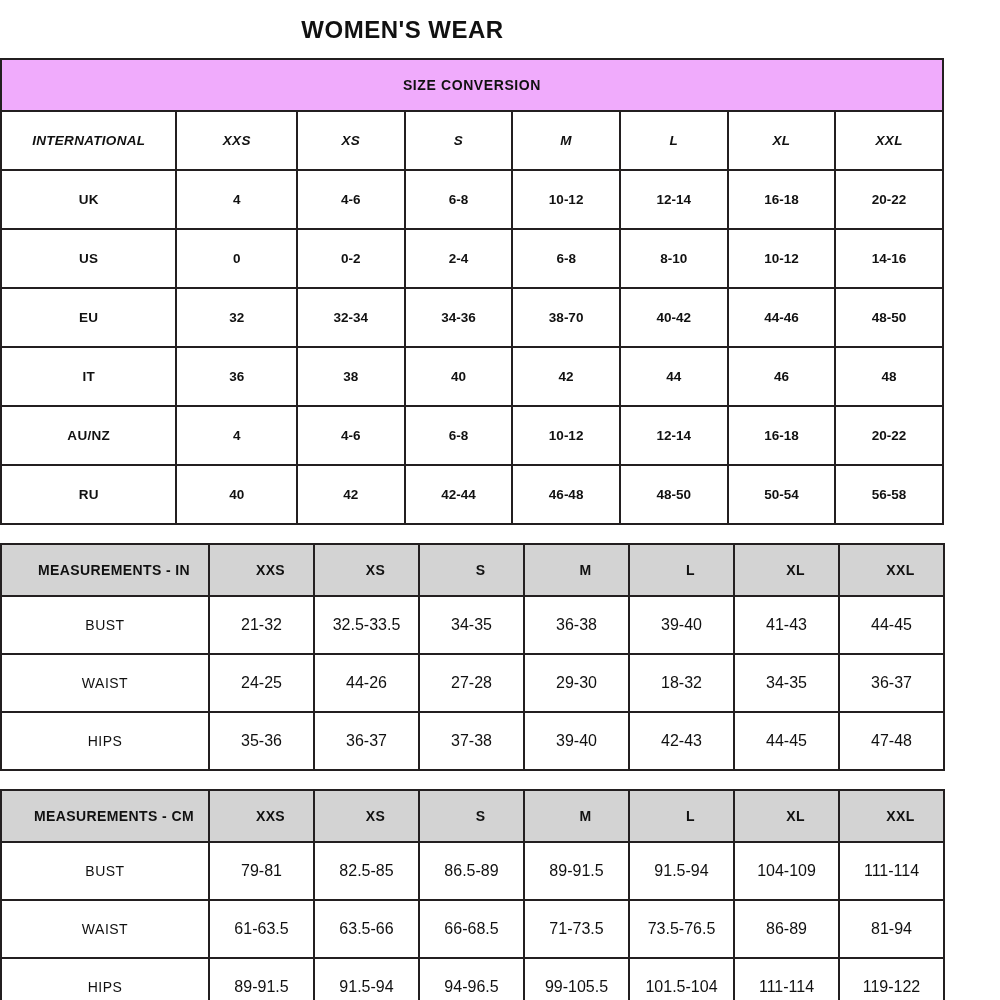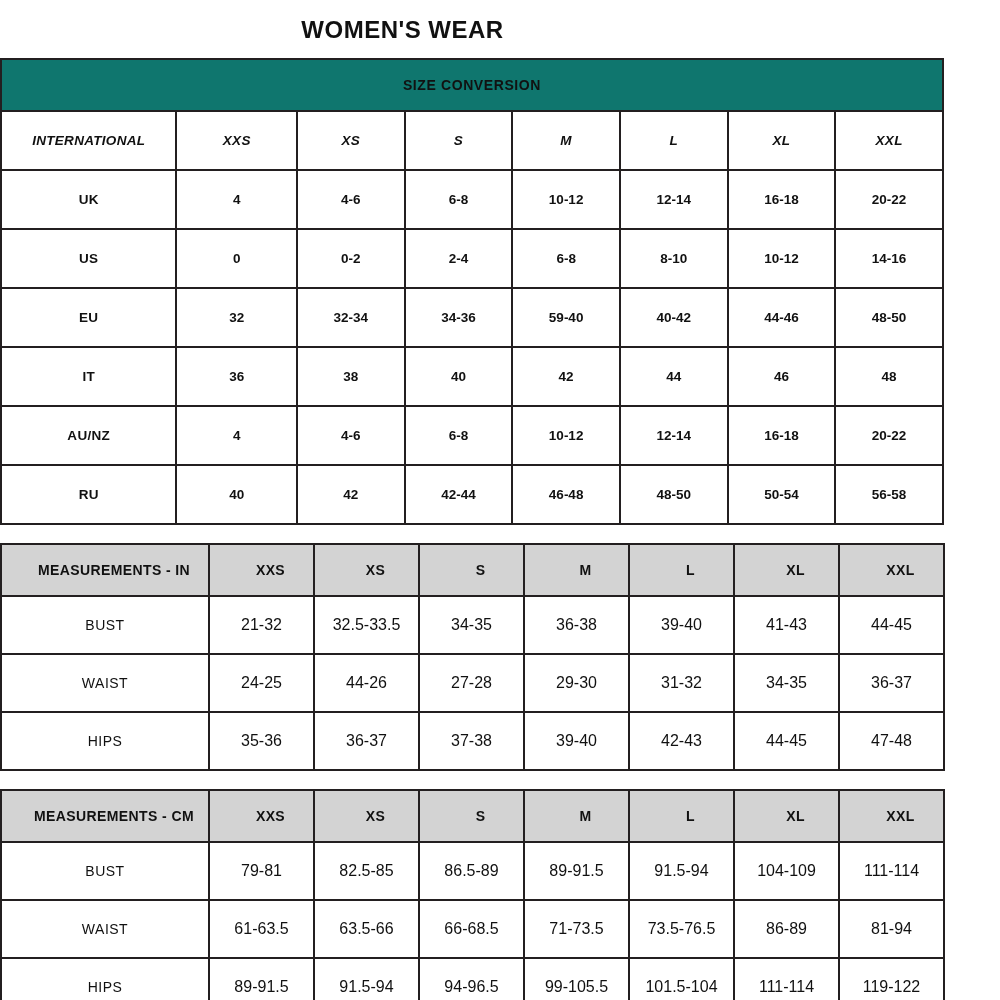--- a/index.html
+++ b/index.html
@@ -45,21 +45,21 @@
   td, th {
     border: 2px solid #231f20;
     text-align: center;
     vertical-align: middle;
     font-size: 13.5px;
     font-weight: 700;
     color: #111111;
     padding: 0;
   }
   .conv .banner {
-    background: #0f766e;
+    background: #f0abfc;
     height: 50px;
     font-size: 14px;
     font-weight: 700;
     letter-spacing: 0.6px;
   }
   .conv .hdr td {
     height: 57px;
     font-size: 13.5px;
     letter-spacing: 0.3px;
     font-style: italic;
@@ -147,21 +147,21 @@
         <td>6-8</td>
         <td>8-10</td>
         <td>10-12</td>
         <td>14-16</td>
       </tr>
       <tr>
         <td class="rowlabel">EU</td>
         <td>32</td>
         <td>32-34</td>
         <td>34-36</td>
-        <td>59-40</td>
+        <td>38-70</td>
         <td>40-42</td>
         <td>44-46</td>
         <td>48-50</td>
       </tr>
       <tr>
         <td class="rowlabel">IT</td>
         <td>36</td>
         <td>38</td>
         <td>40</td>
         <td>42</td>
@@ -225,21 +225,21 @@
         <td class="val">39-40</td>
         <td class="val">41-43</td>
         <td class="val">44-45</td>
       </tr>
       <tr>
         <td class="rowlabel">WAIST</td>
         <td class="val">24-25</td>
         <td class="val">44-26</td>
         <td class="val">27-28</td>
         <td class="val">29-30</td>
-        <td class="val">31-32</td>
+        <td class="val">18-32</td>
         <td class="val">34-35</td>
         <td class="val">36-37</td>
       </tr>
       <tr>
         <td class="rowlabel">HIPS</td>
         <td class="val">35-36</td>
         <td class="val">36-37</td>
         <td class="val">37-38</td>
         <td class="val">39-40</td>
         <td class="val">42-43</td>

